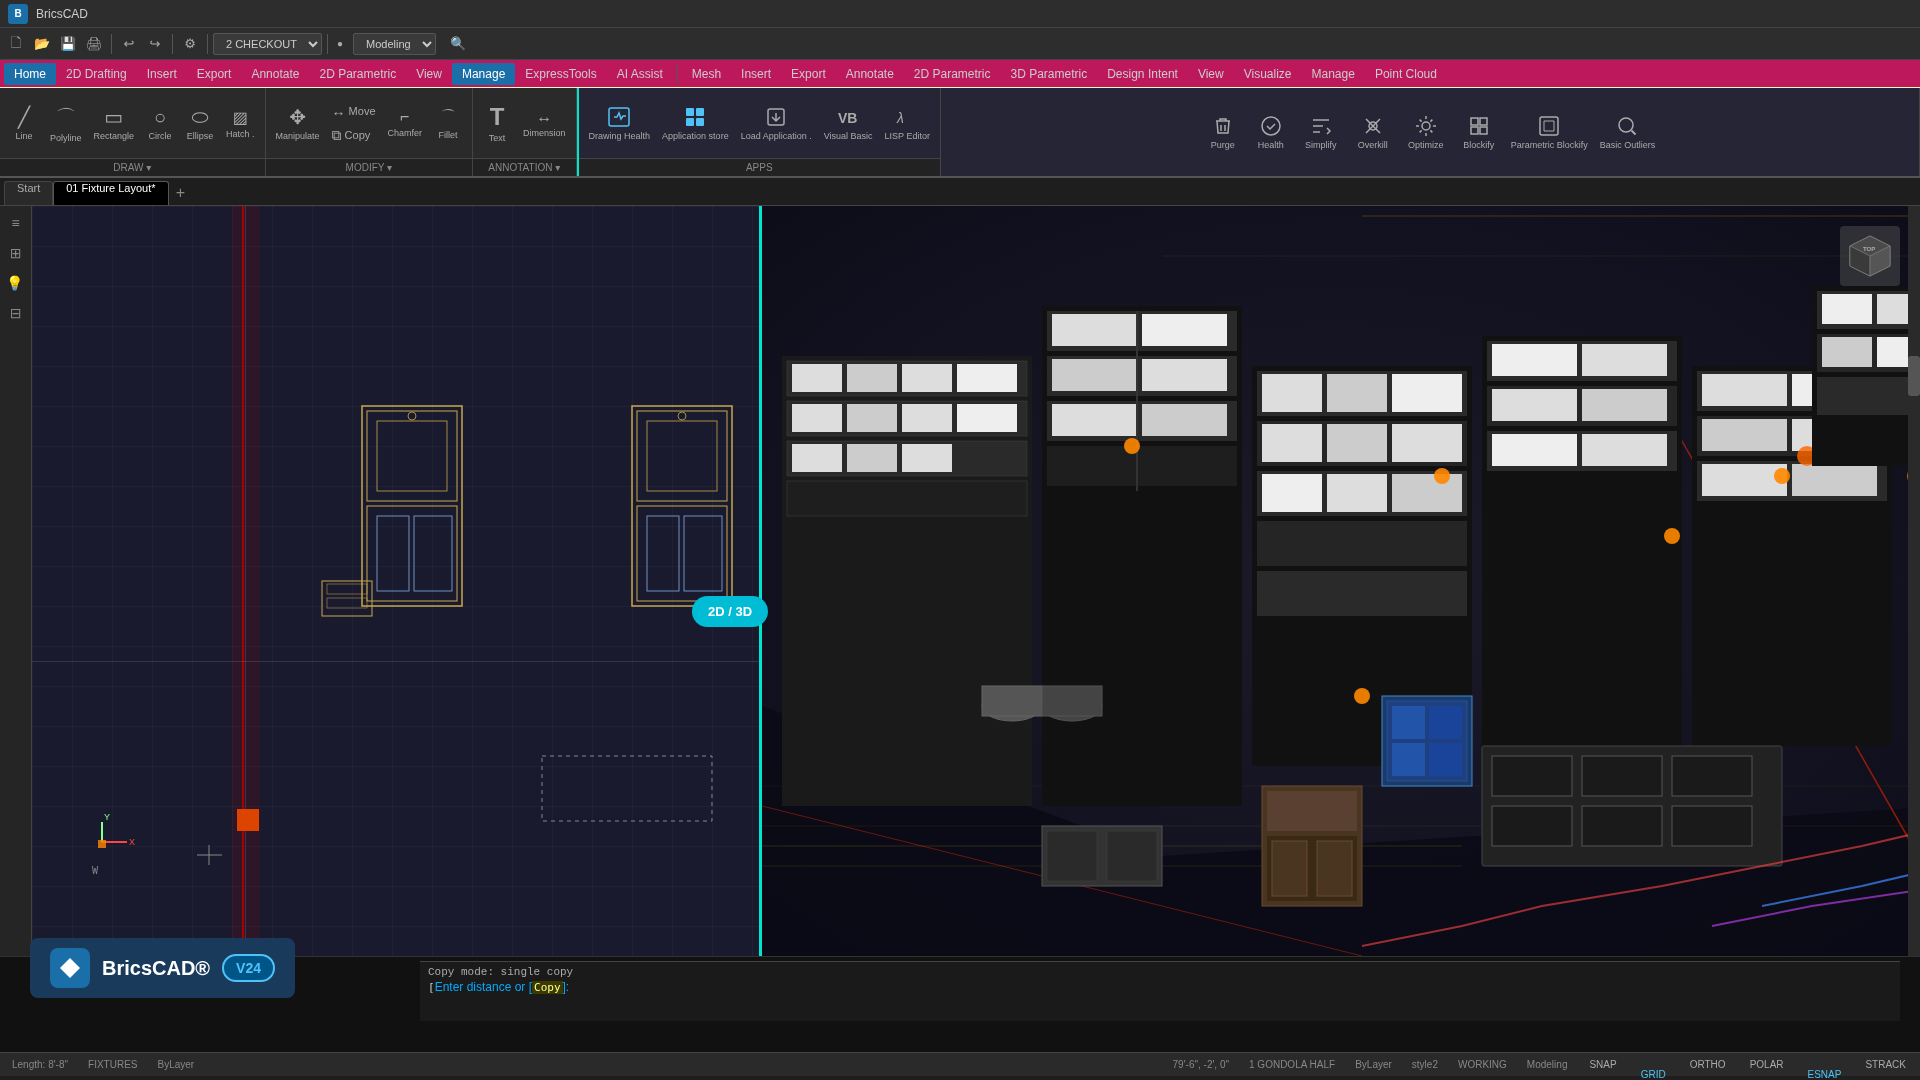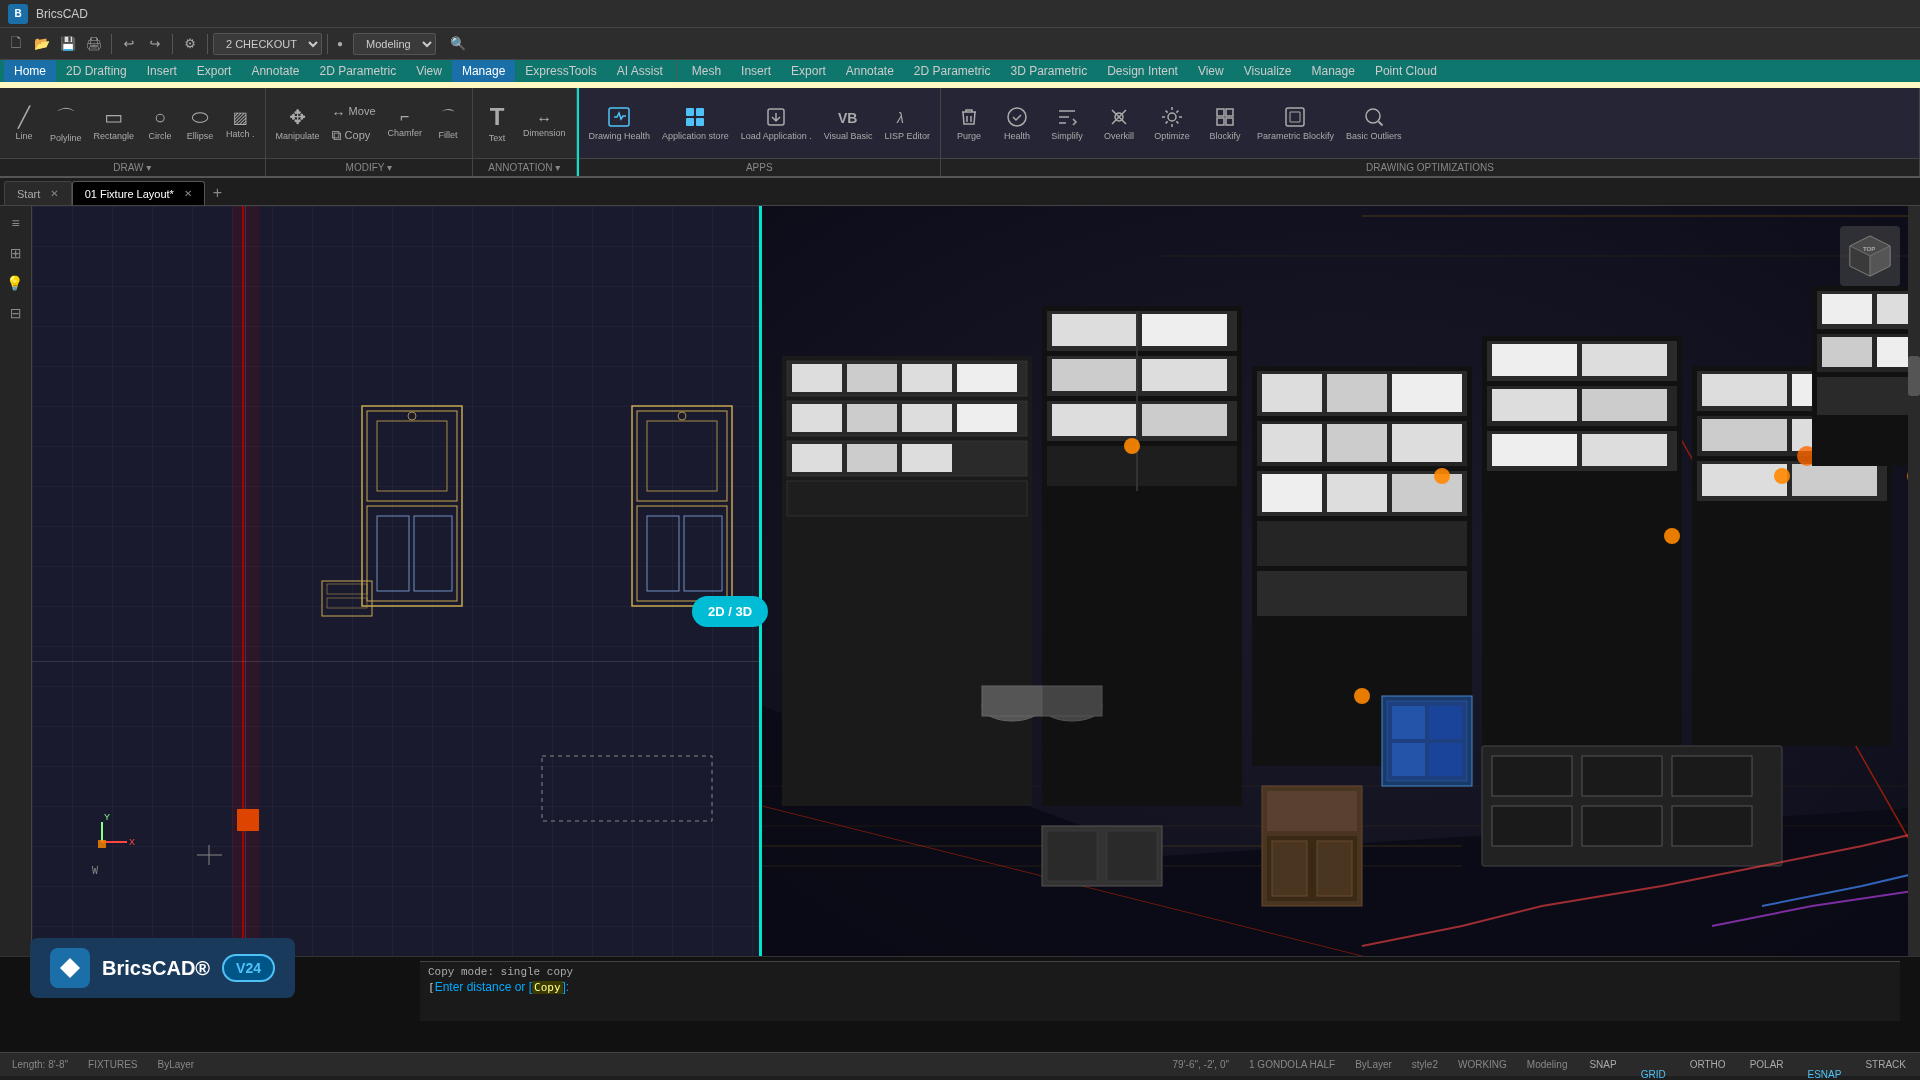--- a/index.html
+++ b/index.html
@@ -35,25 +35,25 @@
       padding: 2px 8px;
       font-size: 11px;
       border-radius: 2px;
       cursor: pointer;
       height: 22px;
     }
 
     
     #menubar {
       height: 28px;
-      background: #0f766e;
+      background: #be185d;
       display: flex;
       align-items: center;
       padding: 0 4px;
-      border-bottom: 6px solid #fef9c3;
+      border-bottom: 1px solid #fef9c3;
     }
     .menu-item { padding: 4px 10px; color: #ccc; cursor: pointer; font-size: 12px; border-radius: 2px; }
     .menu-item.active { background: #1a6fa8; color: white; }
 
     
     #ribbon {
       height: 90px;
       background: #2a2a2a;
       border-bottom: 2px solid #555;
       display: flex;
@@ -120,23 +120,24 @@
     .tab {
       height: 24px;
       padding: 0 12px;
       background: #2a2a2a;
       border: 1px solid #444;
       border-bottom: none;
       color: #aaa;
       cursor: pointer;
       display: flex;
       align-items: center;
-      gap: 10px;
+      gap: 20px;
       font-size: 11px;
       border-radius: 3px 3px 0 0;
+      flex-direction: column;
     }
     .tab.active { background: #000000; color: #fff; border-color: #555; }
     .tab .close { color: #888; font-size: 10px; cursor: pointer; }
     .tab-add { width: 24px; height: 24px; display: flex; align-items: center; justify-content: center; color: #888; cursor: pointer; font-size: 16px; }
 
     
     #main {
       height: calc(1080px - 28px - 32px - 28px - 90px - 28px - 30px - 30px);
       display: flex;
       position: relative;
@@ -502,21 +503,21 @@
       <div class="ribbon-btn" style="min-width:46px;">
         <svg width="24" height="24" viewBox="0 0 24 24">
             <text x="2" y="18" font-size="14" fill="#aaa" font-style="italic">λ</text>
           </svg>
         <span class="lbl">LISP Editor</span>
       </div>
     </div>
     <div class="ribbon-label">APPS</div>
   </div>
 
-  <div class="ribbon-section ribbon-3d" style="flex:1;">
+  <div class="ribbon-section ribbon-3d" style="flex:1;align-items:center;">
     <div class="ribbon-tools">
       <div class="ribbon-btn" style="min-width:44px;">
         <svg width="24" height="24" viewBox="0 0 24 24">
             <path d="M5 7h14M9 7V5h6v2M10 11v6M14 11v6M6 7l1 12h10l1-12" fill="none" stroke="#aaa" stroke-width="1.5"></path>
           </svg>
         <span class="lbl">Purge</span>
       </div>
       <div class="ribbon-btn" style="min-width:44px;">
         <svg width="24" height="24" viewBox="0 0 24 24">
             <circle cx="12" cy="12" r="9" fill="none" stroke="#aaa" stroke-width="1.5"></circle>
@@ -562,21 +563,20 @@
         <span class="lbl">Parametric Blockify</span>
       </div>
       <div class="ribbon-btn" style="min-width:56px;">
         <svg width="24" height="24" viewBox="0 0 24 24">
             <circle cx="11" cy="11" r="7" fill="none" stroke="#aaa" stroke-width="1.5"></circle>
             <path d="M16.5 16.5l4 4" fill="none" stroke="#aaa" stroke-width="2"></path>
           </svg>
         <span class="lbl">Basic Outliers</span>
       </div>
     </div>
-    <div class="ribbon-label">DRAWING OPTIMIZATIONS</div>
   </div>
 </div>
 
 <div id="tabs">
   <div class="tab">
     <span>Start</span>
     <span class="close">✕</span>
   </div>
   <div class="tab active">
     <span>01 Fixture Layout*</span>

